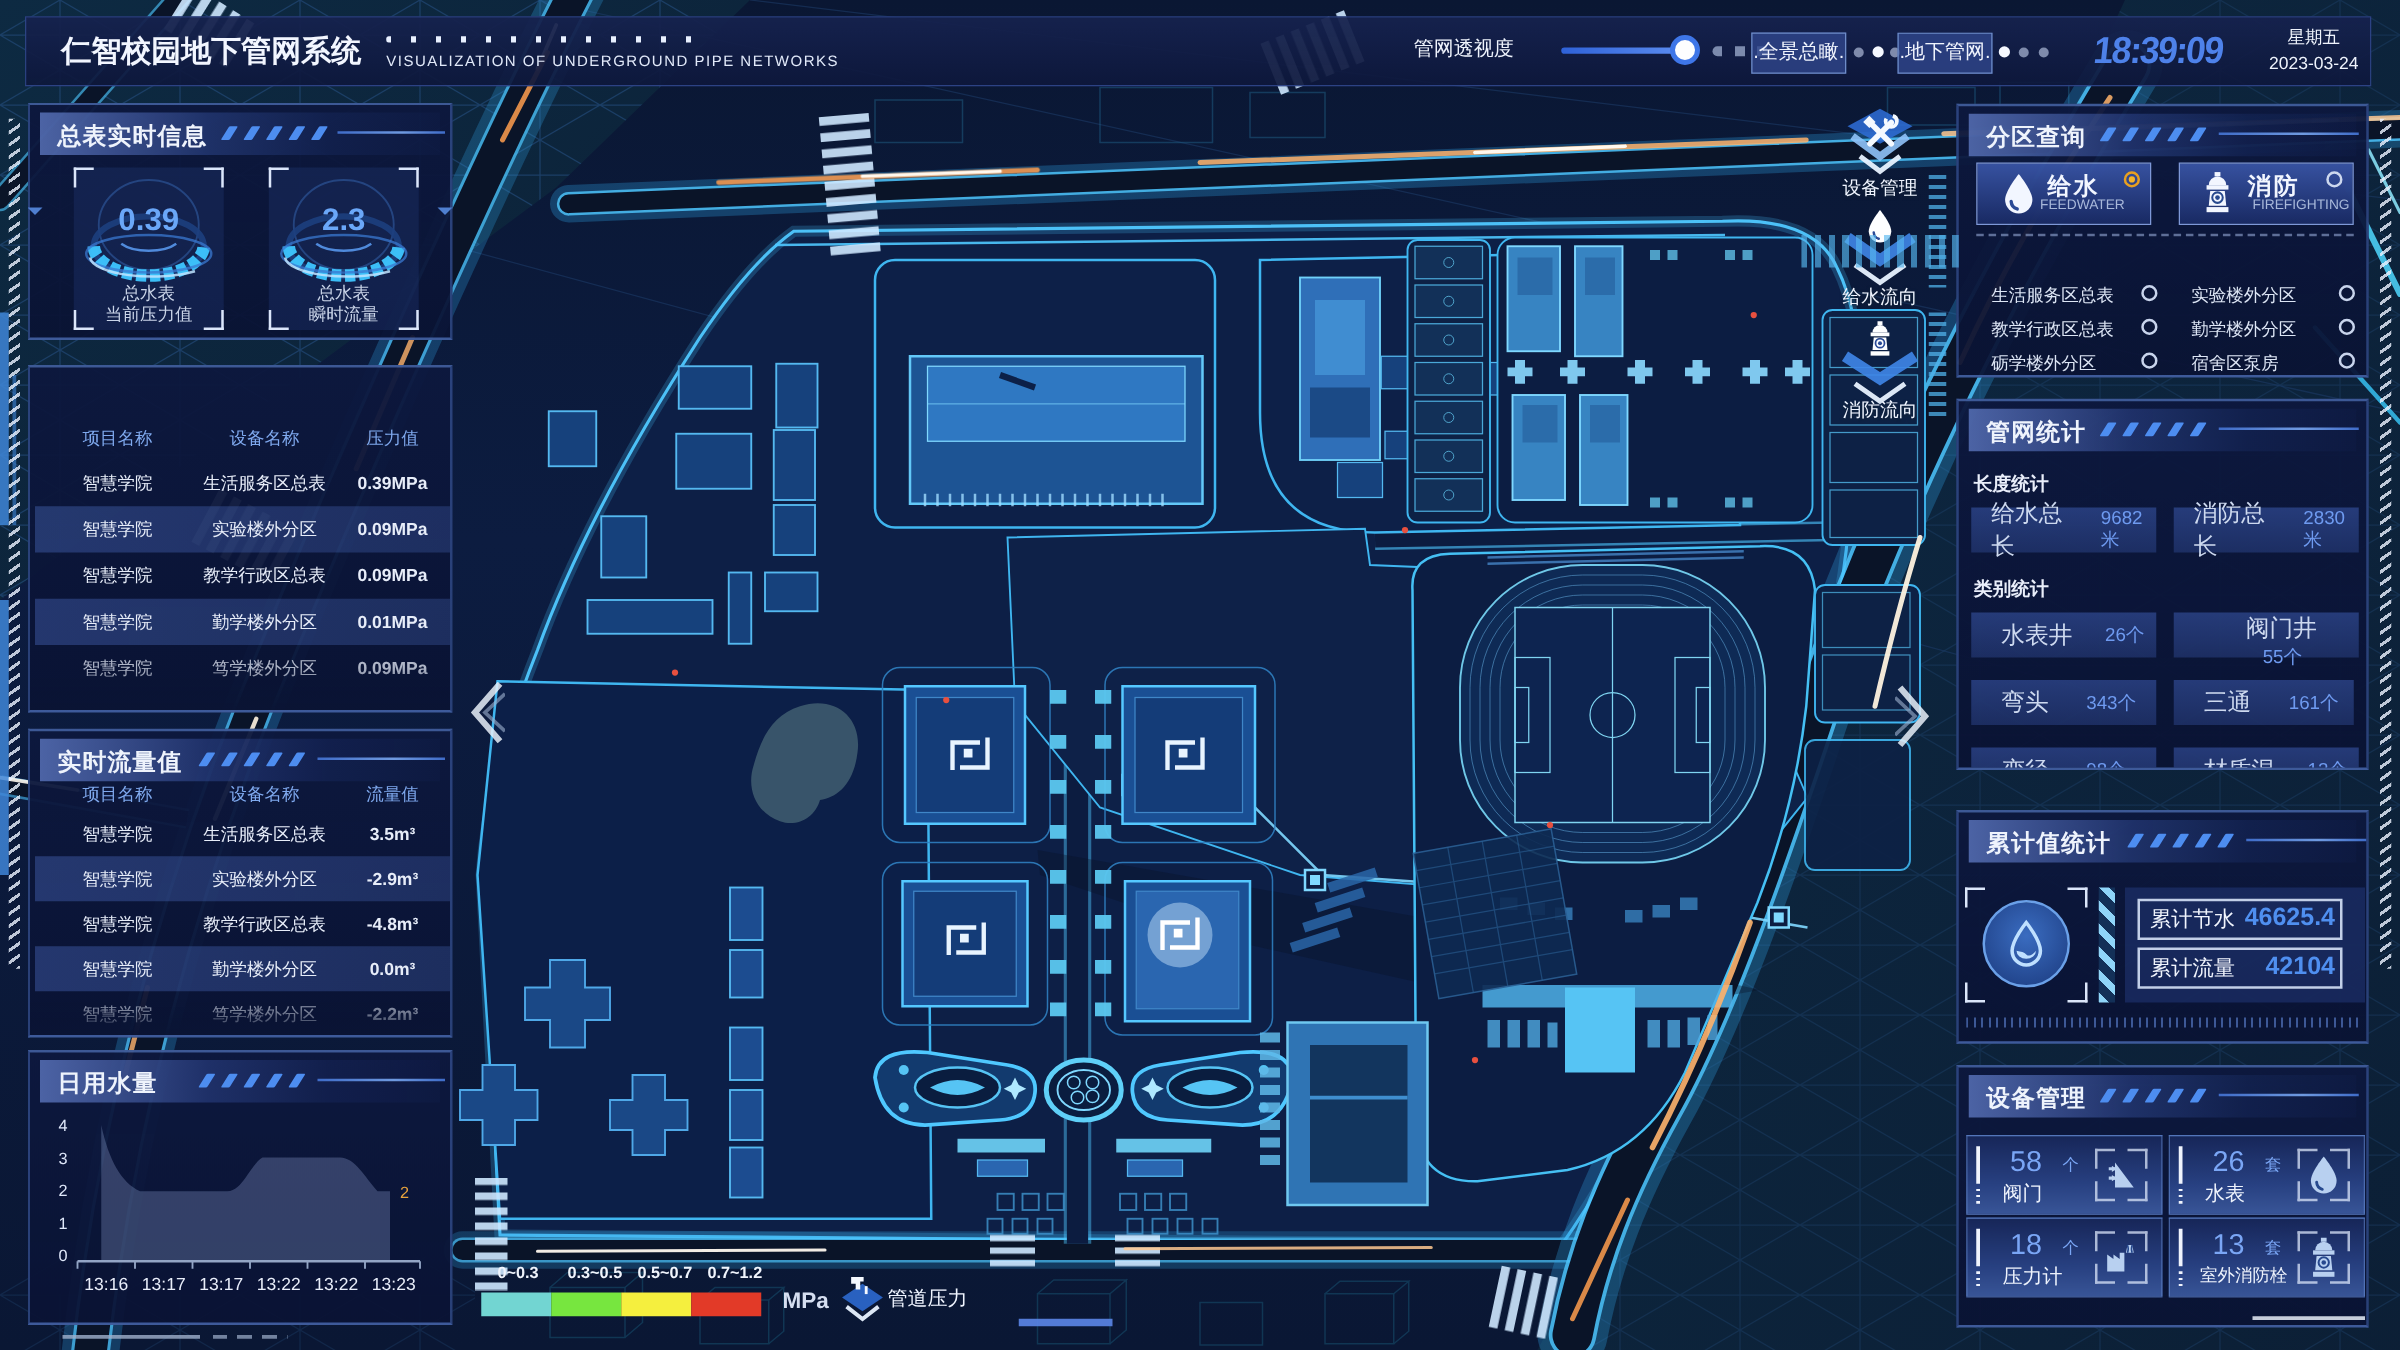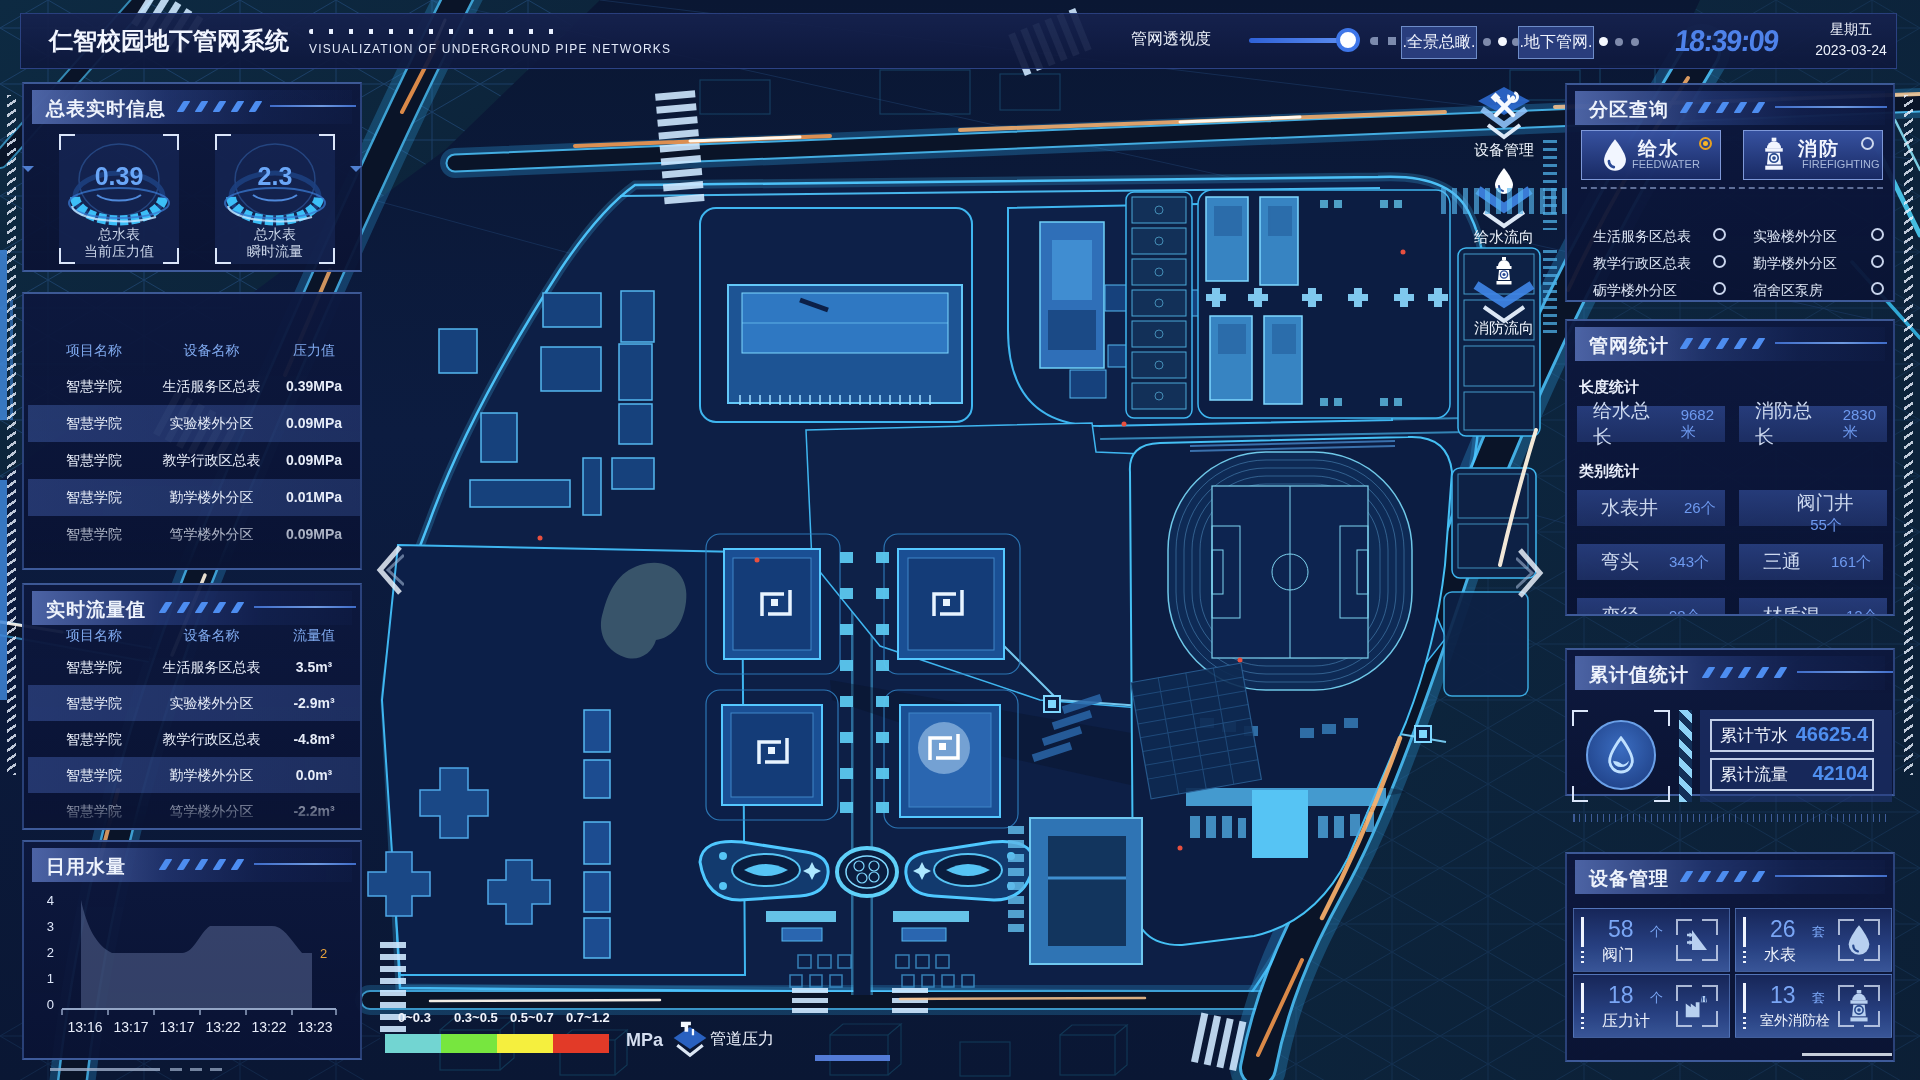--- a/index.html
+++ b/index.html
@@ -927,21 +927,21 @@
   <div class="statbox" style="left:10px;top:277px;width:148px;">
         <span class="k" style="margin-left:24px;">变径</span>
         <span class="v" style="margin-left:30px;">98个</span>
       </div>
   <div class="statbox" style="left:172px;top:277px;width:148px;">
         <span class="k" style="margin-left:24px;">材质混</span>
         <span class="v" style="margin-left:26px;">12个</span>
       </div>
 </div>
 
-<div class="panel" style="left:1565px;top:648px;width:330px;height:148px;">
+<div class="panel" style="left:1565px;top:648px;width:330px;height:187px;">
   <div class="ptitle">
     <div class="bar"></div>
     <div class="txt">累计值统计</div>
     <div class="sl" style="left:130px;"></div>
         <div class="sl" style="left:148px;"></div>
         <div class="sl" style="left:166px;"></div>
         <div class="sl" style="left:184px;"></div>
         <div class="sl" style="left:202px;"></div>
     <div class="hline" style="left:222px;width:96px;"></div>
   </div>

